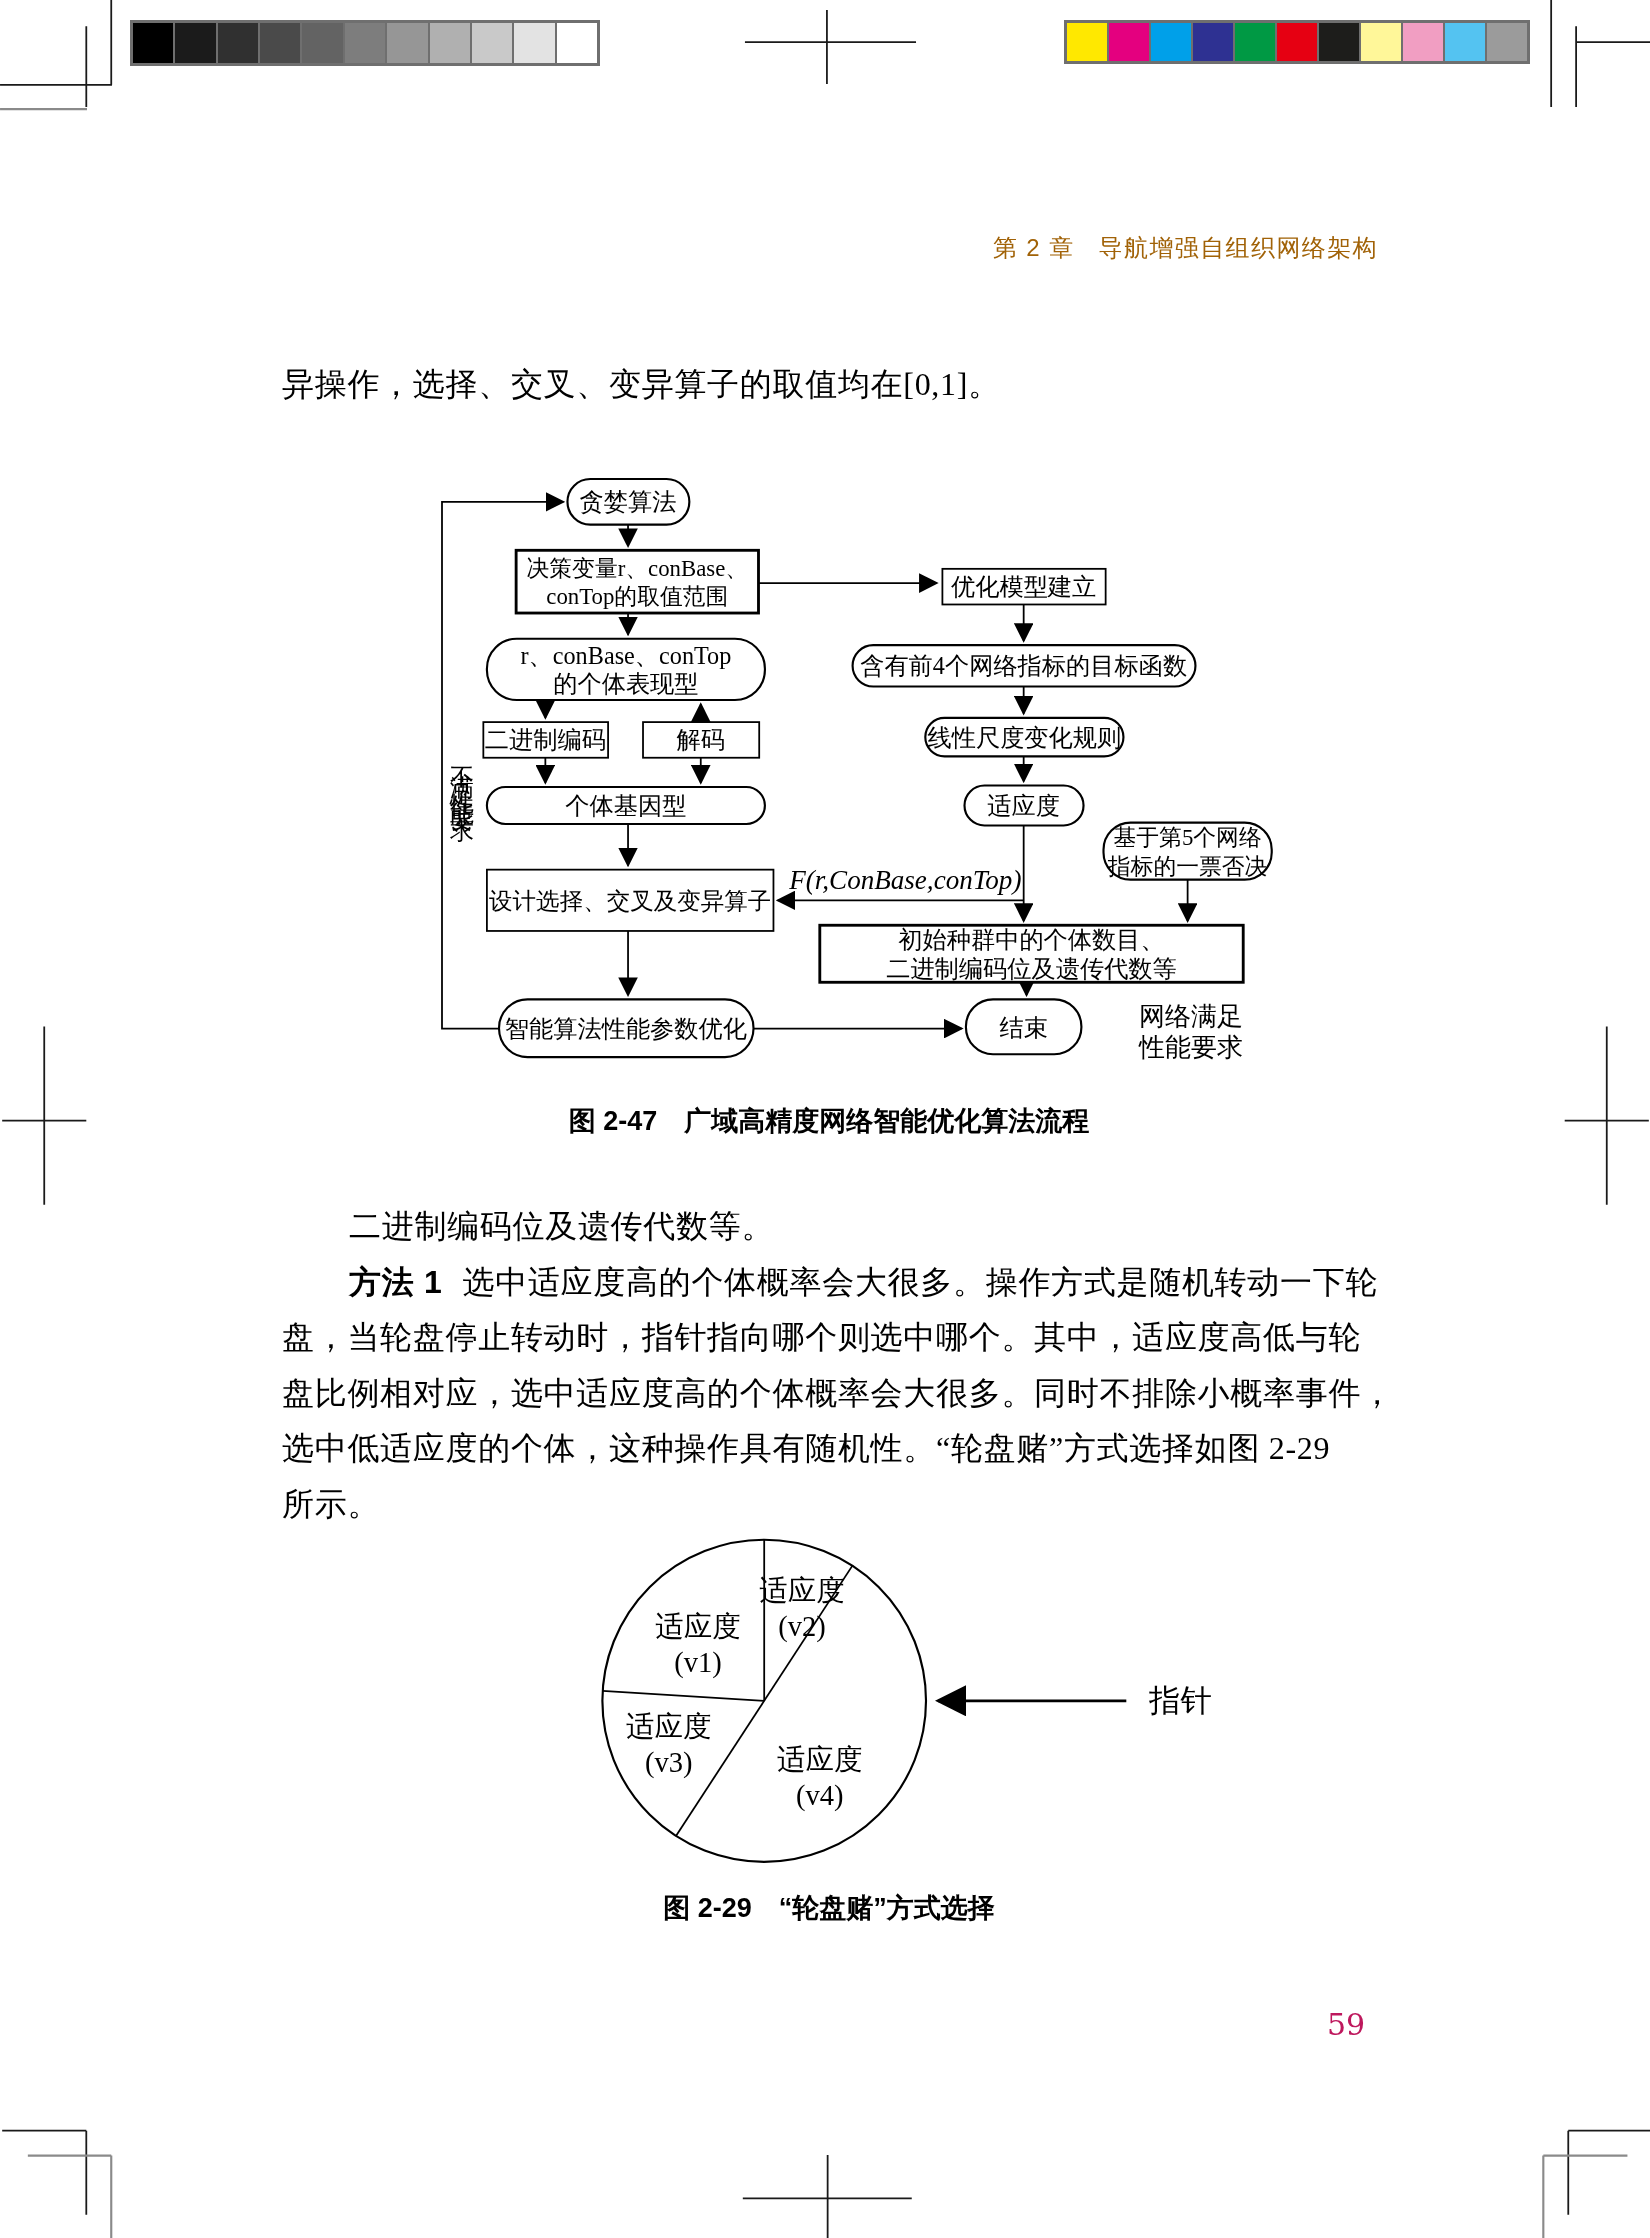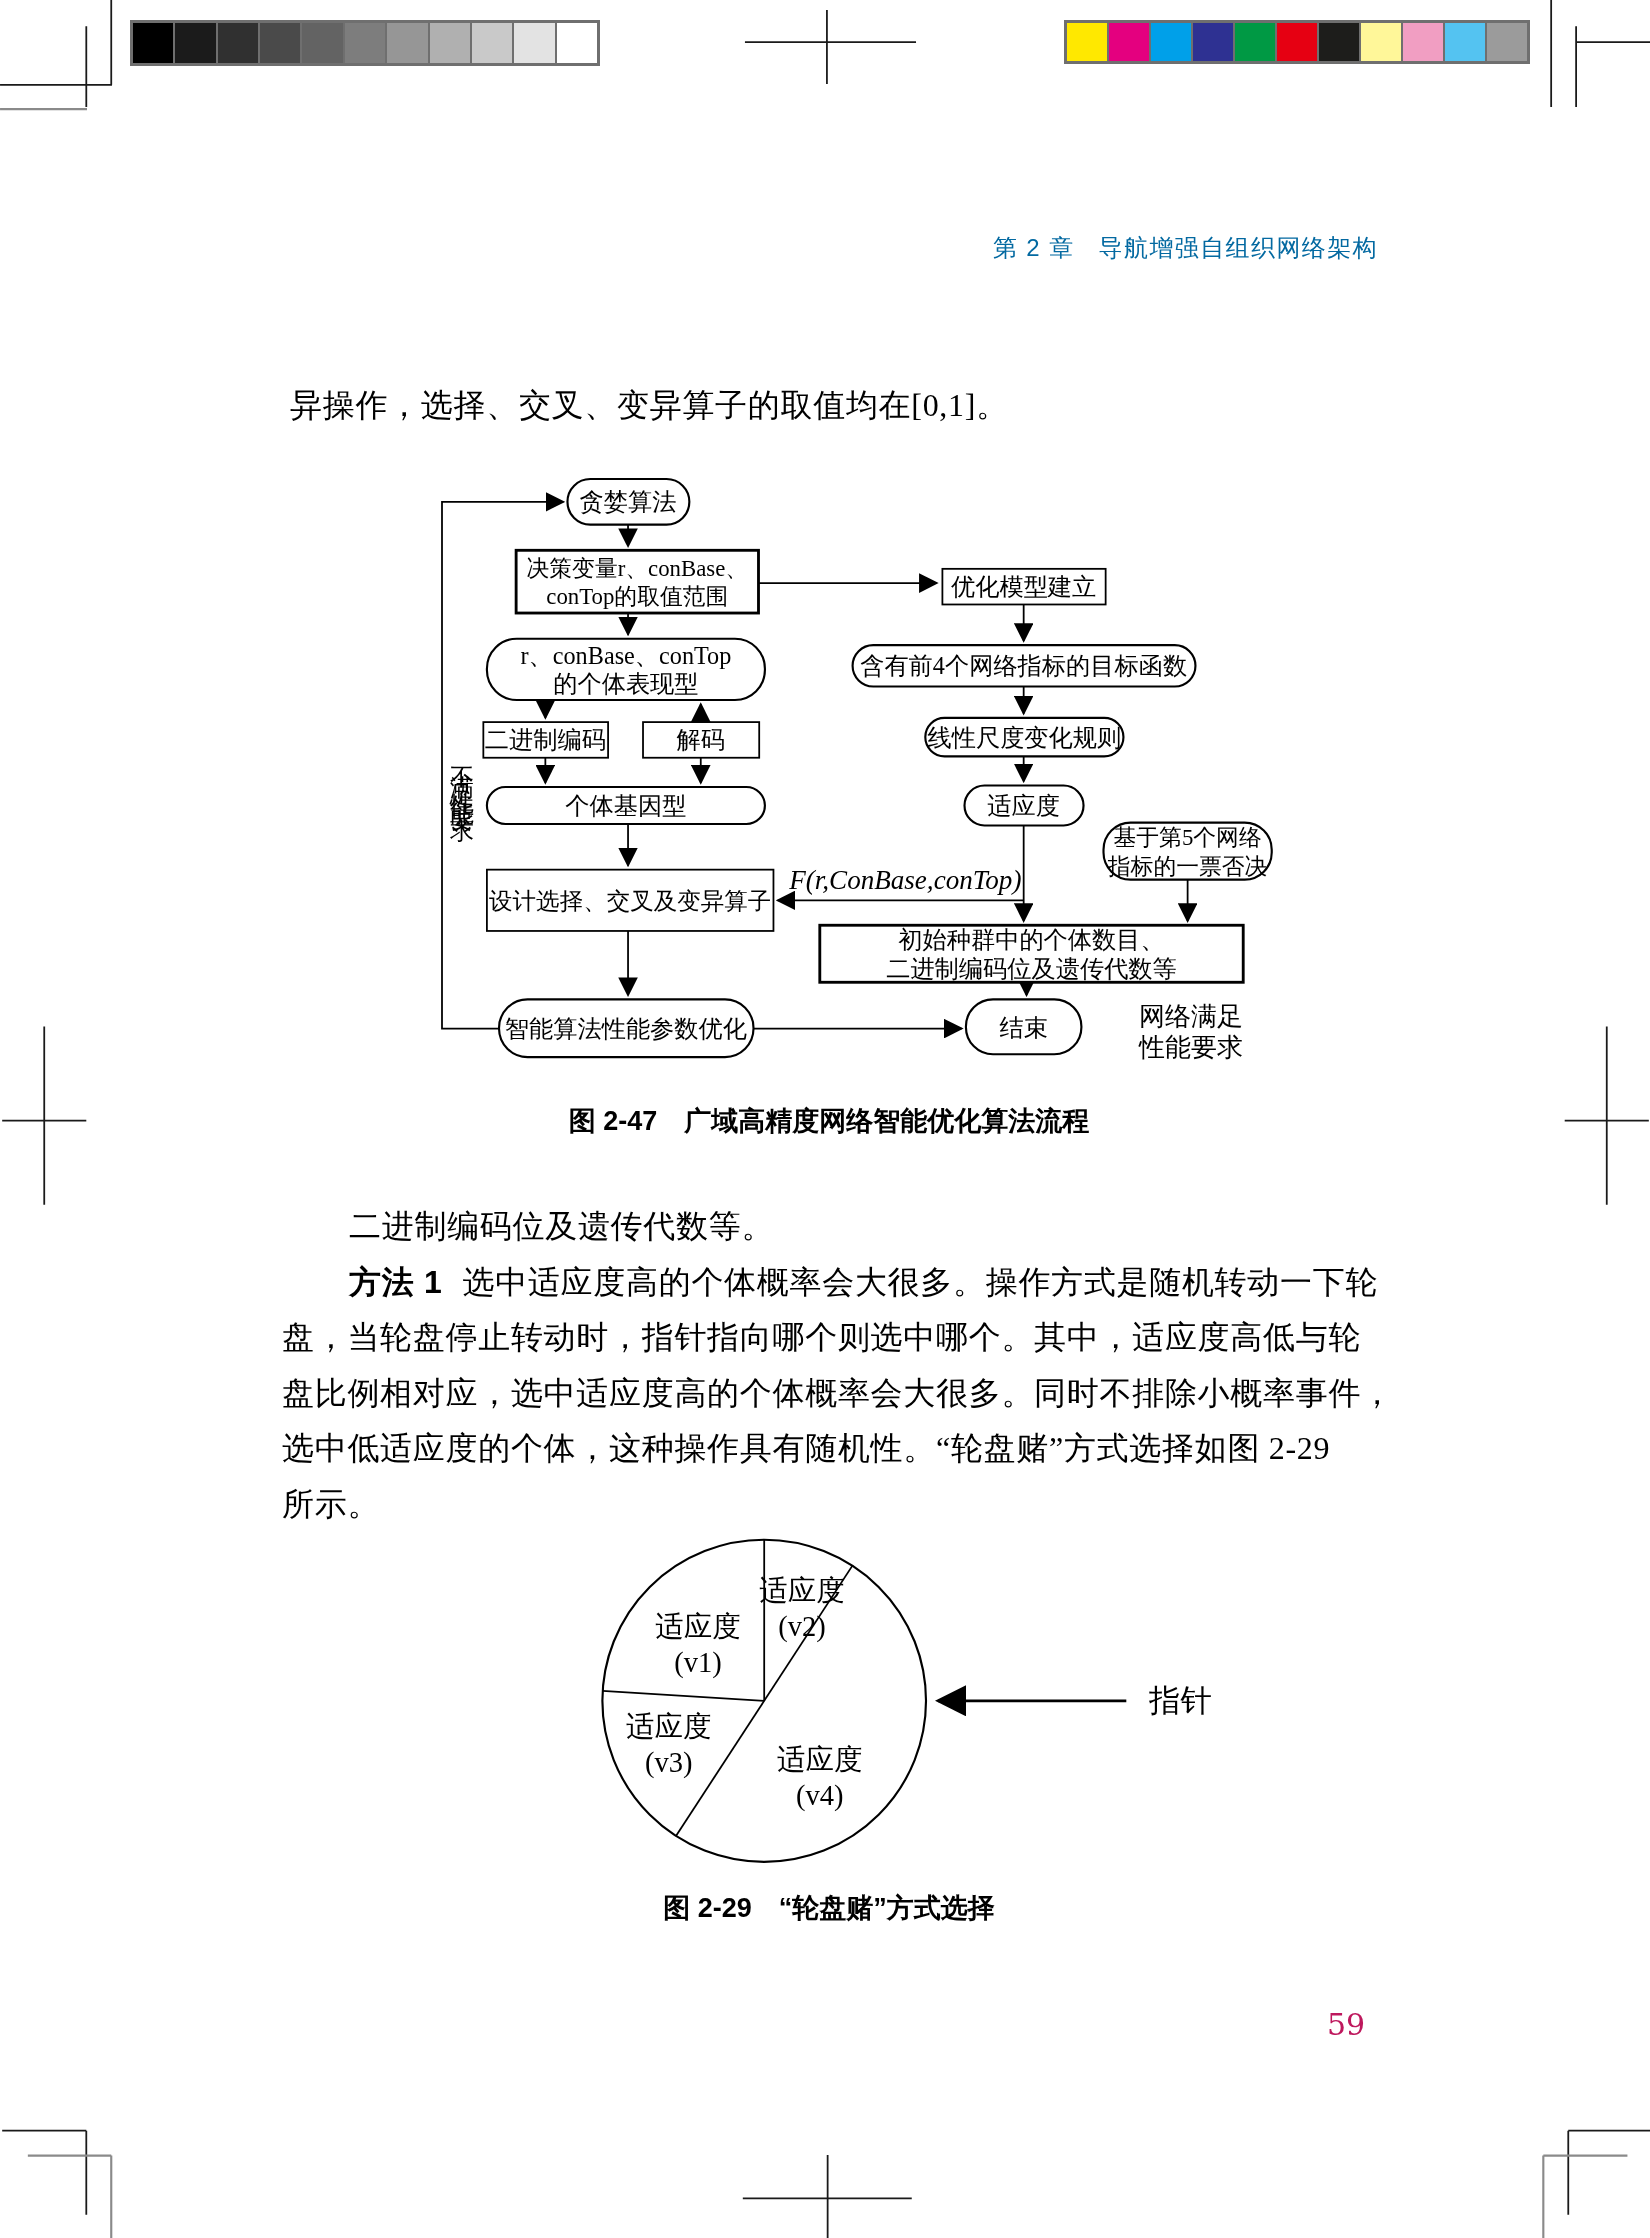--- a/index.html
+++ b/index.html
@@ -22,21 +22,21 @@
     box-sizing:border-box;
   }
   .strip .sw{flex:1 1 0;}
   
   .chapter-header{
     position:absolute;
     top:232px;left:282px;width:1096px;
     text-align:right;
     font-family:"Liberation Sans", sans-serif;
     font-size:24px;
-    color:#0369a1;
+    color:#a16207;
     letter-spacing:1.4px;
     white-space:nowrap;
   }
   .chapter-header .chap{margin-right:24px;}
   
   .bodyline{
     position:absolute;
     font-size:32px;
     line-height:37px;
     letter-spacing:0.7px;
@@ -124,21 +124,21 @@
     <div class="sw" style="background-color: rgb(255, 247, 153);"></div>
     <div class="sw" style="background-color: rgb(241, 158, 194);"></div>
     <div class="sw" style="background-color: rgb(84, 195, 241);"></div>
     <div class="sw" style="background-color: rgb(155, 155, 155);"></div>
   </div>
 
   <div class="chapter-header">
     <span class="chap">第 2 章</span><span>导航增强自组织网络架构</span>
   </div>
 
-  <div class="bodyline" style="left:282px;top:387px;margin-left:8px;">异操作，选择、交叉、变异算子的取值均在[0,1]。</div>
+  <div class="bodyline" style="left:282px;top:366px;">异操作，选择、交叉、变异算子的取值均在[0,1]。</div>
   <div class="bodyline" style="left:349px;top:1208px;">二进制编码位及遗传代数等。</div>
   <div class="bodyline" style="left:349px;top:1264px;"><span class="method-label">方法 1</span><span>选中适应度高的个体概率会大很多。操作方式是随机转动一下轮</span></div>
   <div class="bodyline" style="left:282px;top:1319px;">盘，当轮盘停止转动时，指针指向哪个则选中哪个。其中，适应度高低与轮</div>
   <div class="bodyline" style="left:282px;top:1375px;">盘比例相对应，选中适应度高的个体概率会大很多。同时不排除小概率事件，</div>
   <div class="bodyline" style="left:282px;top:1430px;">选中低适应度的个体，这种操作具有随机性。“轮盘赌”方式选择如图 2-29</div>
   <div class="bodyline" style="left:282px;top:1486px;">所示。</div>
 
   <div class="fig-caption" style="top:1103px;">图 2-47　广域高精度网络智能优化算法流程</div>
   <div class="fig-caption" style="top:1890px;">图 2-29　“轮盘赌”方式选择</div>
 

